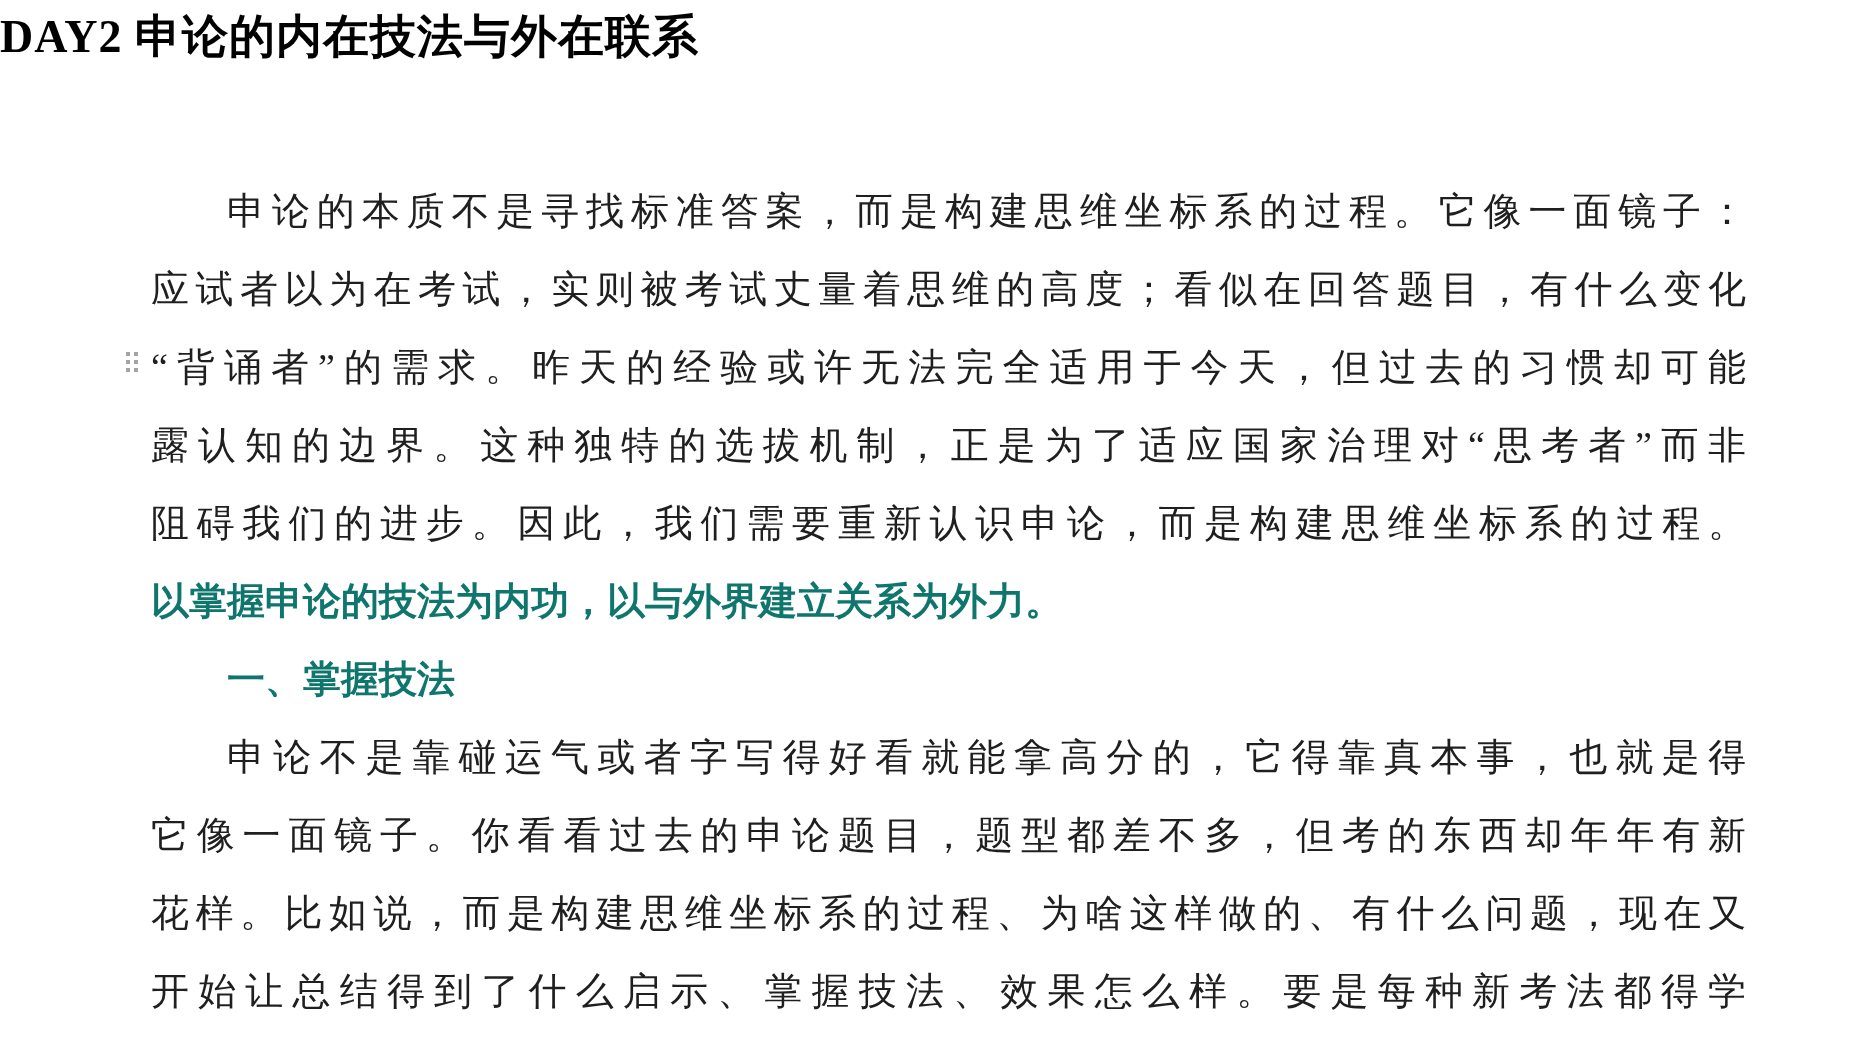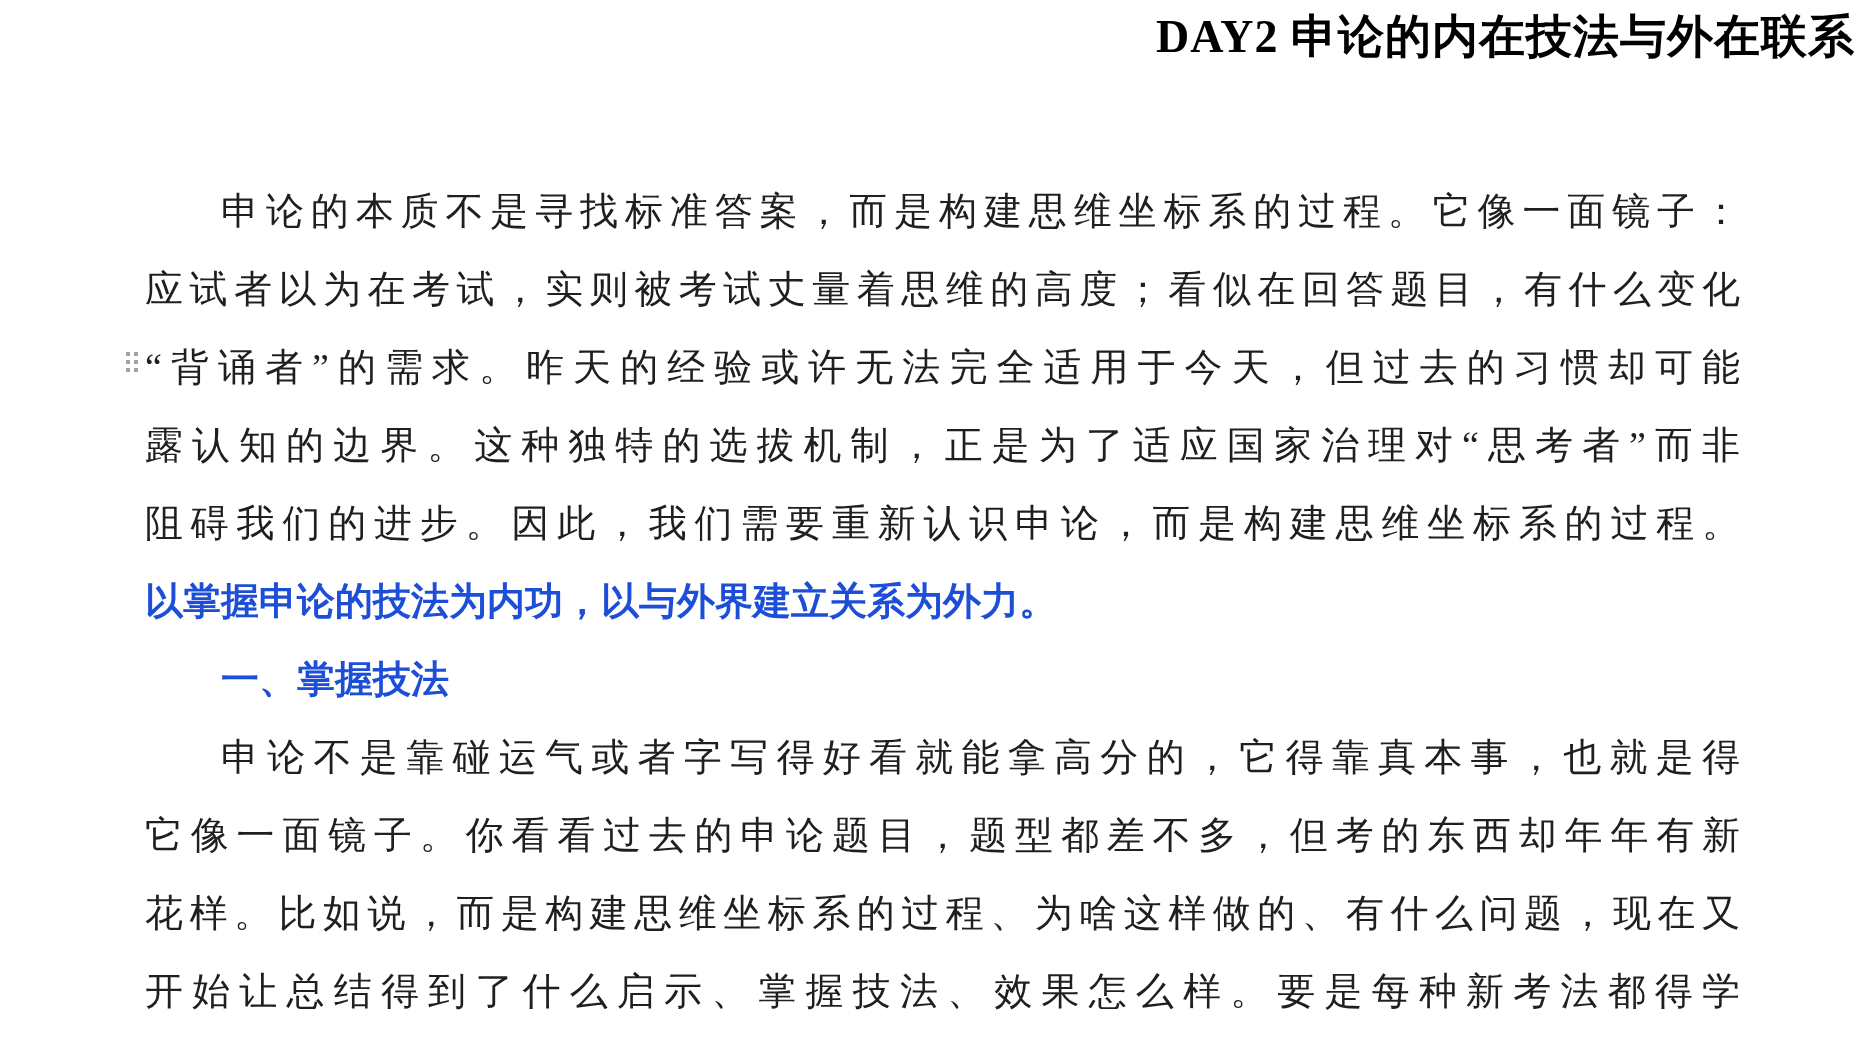--- a/index.html
+++ b/index.html
@@ -13,50 +13,50 @@
     height: 1043px;
     background: #ffffff;
     overflow: hidden;
     font-family: "Liberation Serif", "DejaVu Serif", serif;
     color: #1f1f1f;
   }
   .doc-title {
     margin: 0;
     padding-top: 6px;
     width: 100%;
-    text-align: right;
+    text-align: left;
     font-size: 46px;
     font-weight: bold;
     letter-spacing: 1px;
     color: #000000;
     font-family: "Liberation Serif", "DejaVu Serif", serif;
   }
   .doc-body {
     position: absolute;
-    left: 145px;
+    left: 151px;
     top: 172px;
     width: 1595px;
   }
   .line {
     display: block;
     font-size: 38px;
     line-height: 78px;
     height: 78px;
     white-space: nowrap;
     color: #1f1f1f;
     font-family: "Liberation Serif", "DejaVu Serif", serif;
   }
   .line.justify {
     white-space: normal;
     text-align: justify;
     text-align-last: justify;
     text-justify: inter-character;
   }
   .line.indent { text-indent: 2em; }
-  .line.bold { font-weight: bold; color: #1d4ed8; }
+  .line.bold { font-weight: bold; color: #0f766e; }
   
   .drag-handle {
     position: absolute;
     left: 126px;
     top: 352px;
     width: 13px;
     height: 22px;
     display: grid;
     grid-template-columns: 4px 4px;
     grid-template-rows: 4px 4px 4px;

